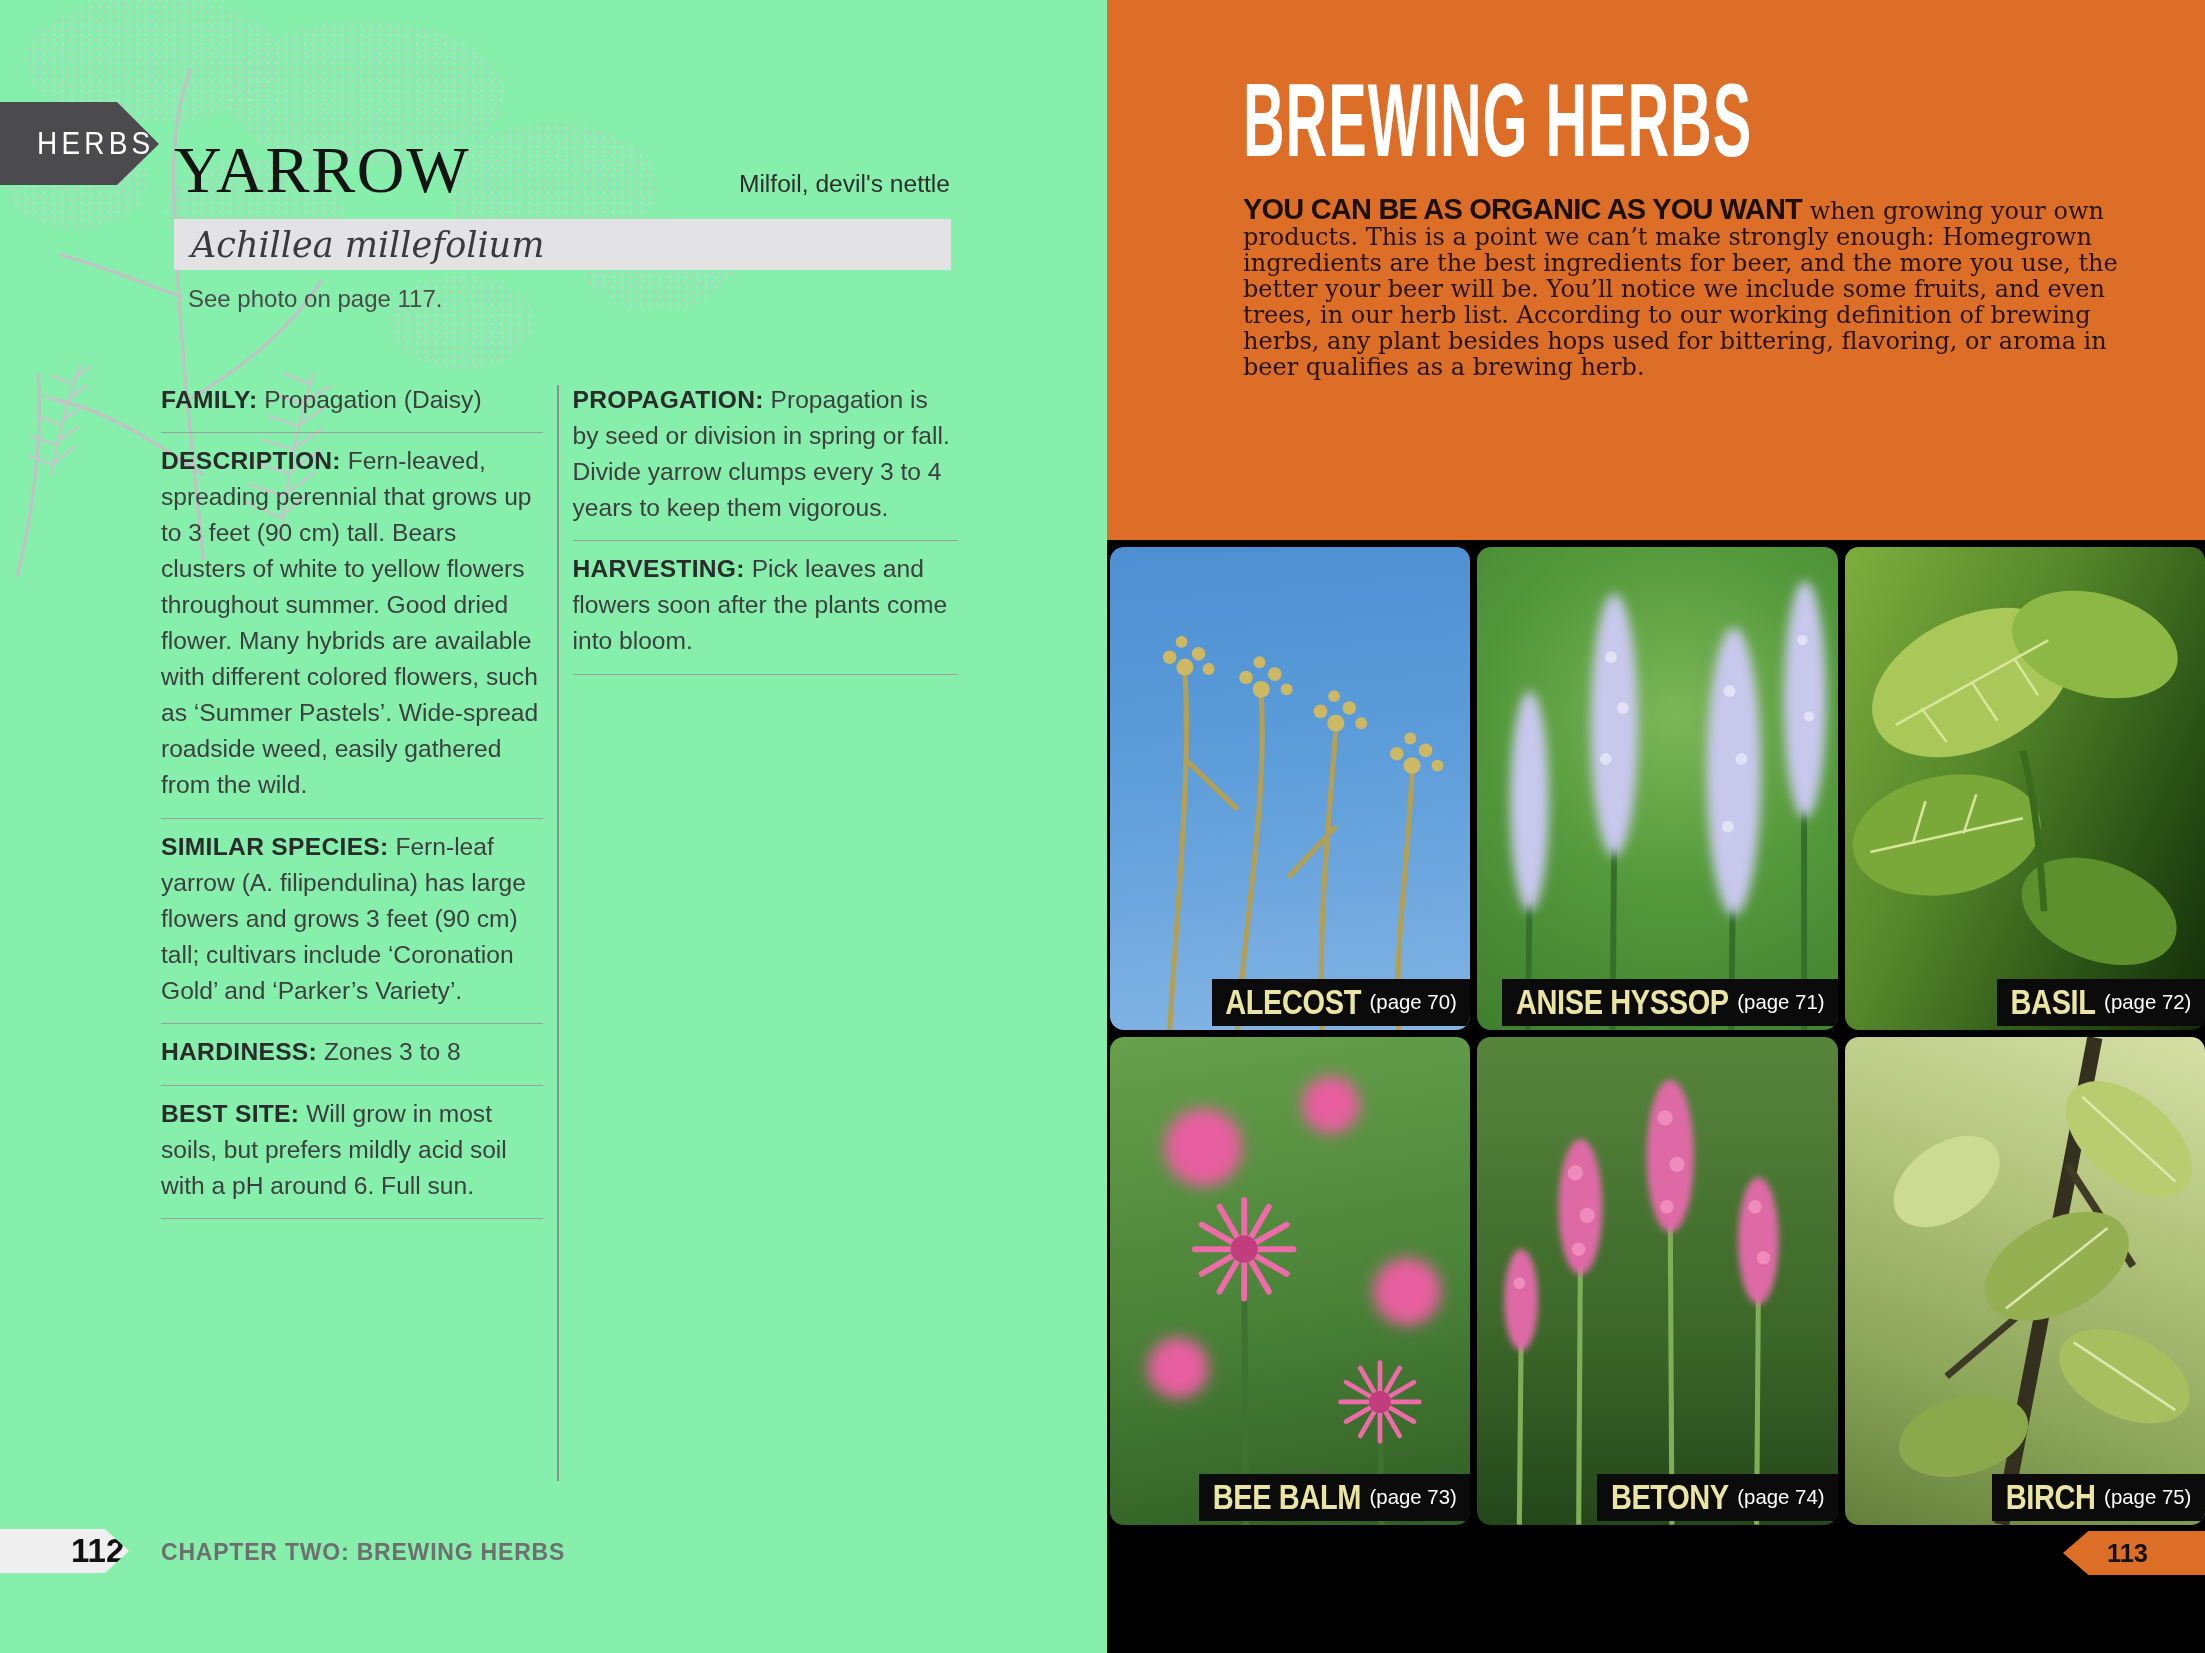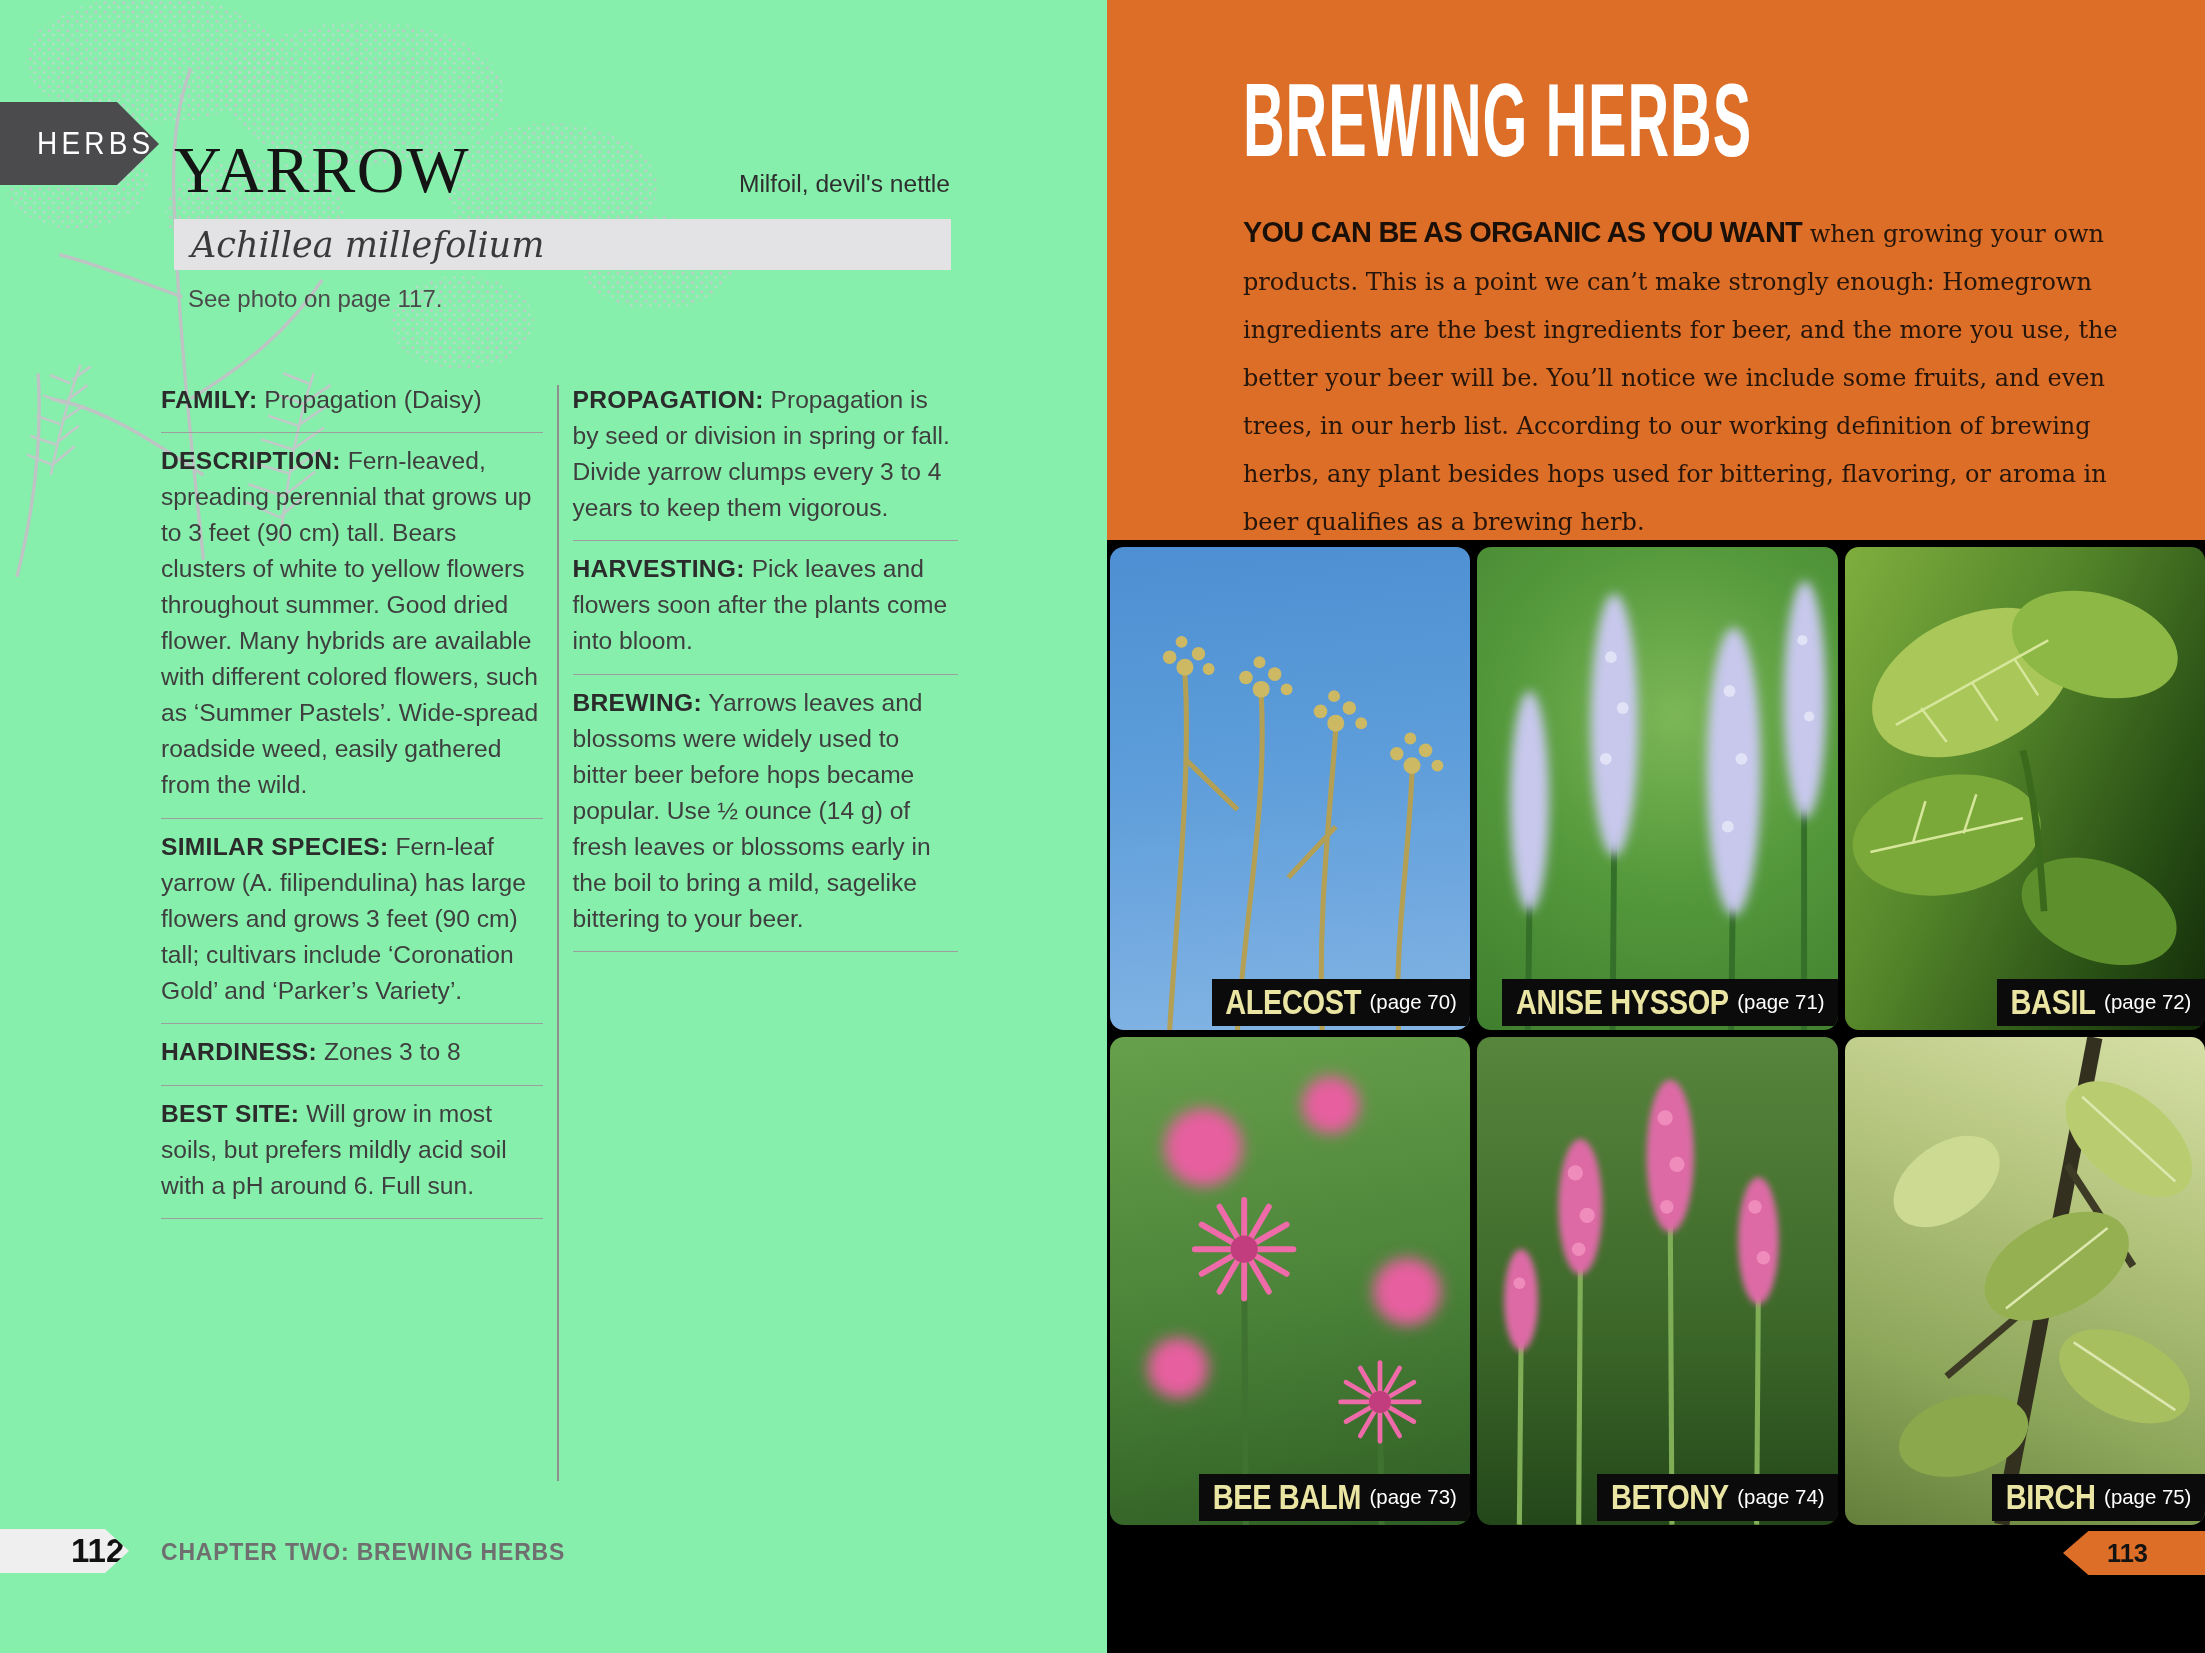--- a/index.html
+++ b/index.html
@@ -41,22 +41,22 @@
     color:#6f6f6f;letter-spacing:0.8px;}
 
   
   .right-page{position:absolute;left:1107px;top:0;width:1098px;height:1654px;background:#000000;}
 
   .orange-block{position:absolute;left:0;top:0;width:1098px;height:560px;background:#dc6e27;
     box-sizing:border-box;padding:75px 81px 0 136px;}
   .brewing-heading{margin:0;line-height:0.9;white-space:nowrap;}
   .brewing-heading span{display:inline-block;color:#ffffff;font-weight:bold;font-size:103px;
     letter-spacing:1.7px;transform:scaleX(0.56);transform-origin:0 50%;}
-  .intro{margin:40px 0 0 0;width:882px;font-family:"DejaVu Serif",serif;font-size:24px;
-    line-height:48px;color:#26150a;}
+  .intro{margin:28px 0 0 0;width:882px;font-family:"DejaVu Serif",serif;font-size:24px;
+    line-height:26px;color:#26150a;}
   .intro .lead{font-family:"Liberation Sans",sans-serif;font-weight:bold;font-size:29px;
     letter-spacing:-0.8px;color:#1a1008;}
 
   .photo-grid{position:absolute;left:0;top:540px;width:1098px;height:992px;background:#000000;
     box-sizing:border-box;padding:6.8px 0 0 3.4px;display:grid;
     grid-template-columns:360px 361px 360px;grid-template-rows:483px 488px;gap:6.8px;}
   .photo{position:relative;overflow:hidden;border-radius:14px;}
   .photo svg{position:absolute;left:0;top:0;width:100%;height:100%;}
   .ph-alecost{background:linear-gradient(175deg,#4d8fd2 0%,#5d9dda 45%,#83b4e4 100%);}
   .ph-anise{background:radial-gradient(circle at 55% 35%,#7cb657 0%,#559a3c 45%,#3f7e2e 100%);}
@@ -146,23 +146,20 @@
         <p><b>BEST SITE:</b> <span>Will grow in most soils, but prefers mildly acid soil with a pH around 6. Full sun.</span></p>
       </div>
     </div>
     <div class="col2">
       <div class="sec">
         <p><b>PROPAGATION:</b> <span>Propagation is by seed or division in spring or fall. Divide yarrow clumps every 3 to 4 years to keep them vigorous.</span></p>
       </div>
       <div class="sec">
         <p><b>HARVESTING:</b> <span>Pick leaves and flowers soon after the plants come into bloom.</span></p>
       </div>
-      <div class="sec">
-        <p><b>BREWING:</b> <span>Yarrows leaves and blossoms were widely used to bitter beer before hops became popular. Use ½ ounce (14 g) of fresh leaves or blossoms early in the boil to bring a mild, sagelike bittering to your beer.</span></p>
-      </div>
     </div>
   </div>
 
   <div class="footer-arrow-left">
     <span>112</span>
   </div>
   <div class="footer-chapter">CHAPTER TWO: BREWING HERBS</div>
 </div>
 
 <div class="right-page">

